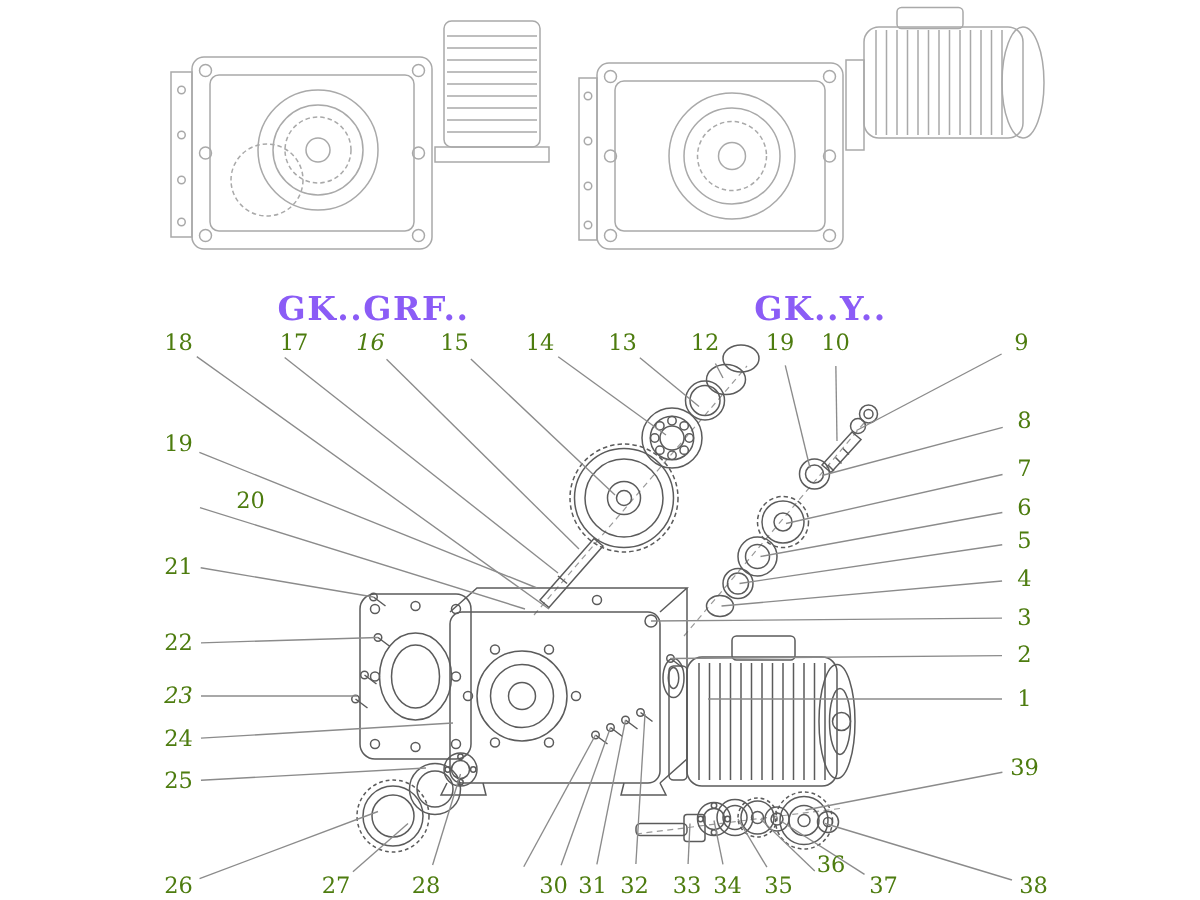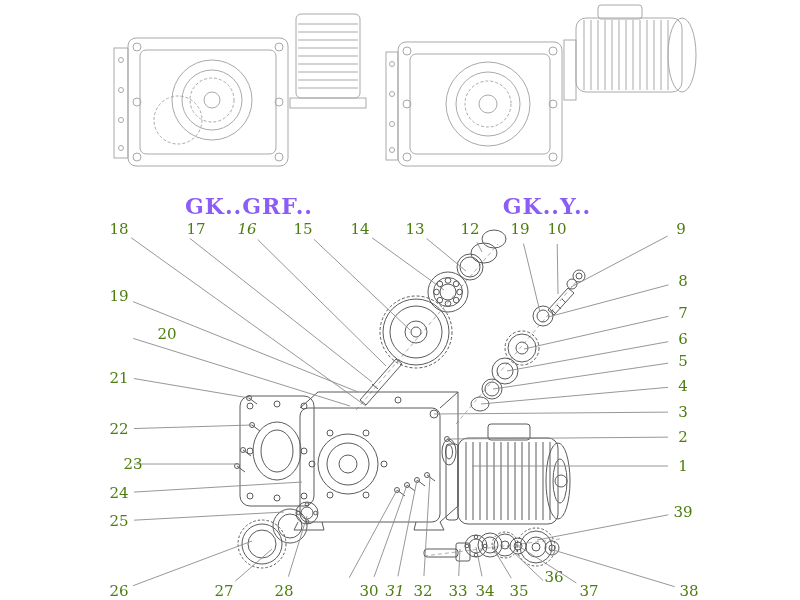--- a/index.html
+++ b/index.html
@@ -300,29 +300,29 @@
       <span class="callout" style="left: 683px; top: 361px;">5</span>
       <span class="callout" style="left: 683px; top: 386px;">4</span>
       <span class="callout" style="left: 683px; top: 412px;">3</span>
       <span class="callout" style="left: 683px; top: 437px;">2</span>
       <span class="callout" style="left: 683px; top: 466px;">1</span>
       <span class="callout" style="left: 683px; top: 512px;">39</span>
       <span class="callout" style="left: 119px; top: 296px;">19</span>
       <span class="callout" style="left: 119px; top: 334px; margin-left: 48px;">20</span>
       <span class="callout" style="left: 119px; top: 358px; margin-top: 20px;">21</span>
       <span class="callout" style="left: 119px; top: 429px;">22</span>
-      <span class="callout" style="left: 133px; top: 464px;">23</span>
+      <span class="callout" style="left: 119px; top: 464px; font-style: italic;">23</span>
       <span class="callout" style="left: 119px; top: 493px;">24</span>
       <span class="callout" style="left: 119px; top: 521px;">25</span>
       <span class="callout" style="left: 119px; top: 591px;">26</span>
       <span class="callout" style="left: 224px; top: 591px;">27</span>
       <span class="callout" style="left: 284px; top: 591px;">28</span>
       <span class="callout" style="left: 342px; top: 591px; margin-top: 25px;">29</span>
       <span class="callout" style="left: 369px; top: 591px;">30</span>
-      <span class="callout" style="left: 395px; top: 591px; font-style: italic;">31</span>
+      <span class="callout" style="left: 395px; top: 591px;">31</span>
       <span class="callout" style="left: 423px; top: 591px;">32</span>
       <span class="callout" style="left: 458px; top: 591px;">33</span>
       <span class="callout" style="left: 485px; top: 591px;">34</span>
       <span class="callout" style="left: 519px; top: 591px;">35</span>
       <span class="callout" style="left: 554px; top: 577px;">36</span>
       <span class="callout" style="left: 589px; top: 591px;">37</span>
       <span class="callout" style="left: 689px; top: 591px;">38</span>
     </div>
 
   <div class="heading" style="left:249px; top:206px;">GK..GRF..</div>

